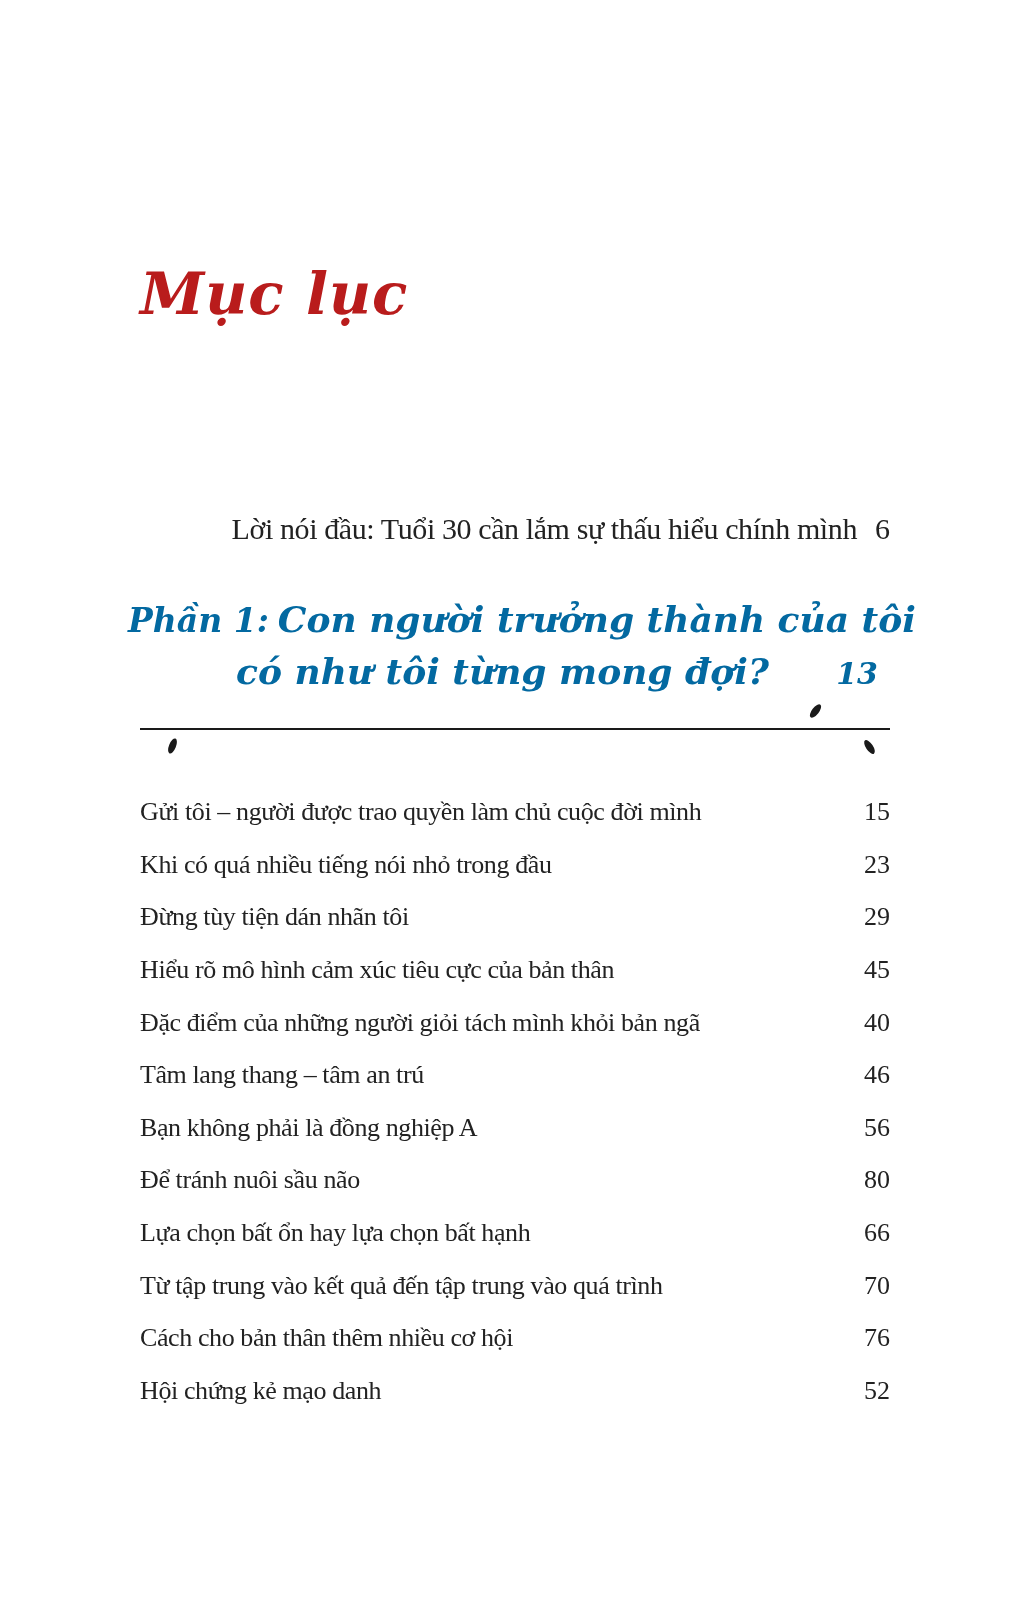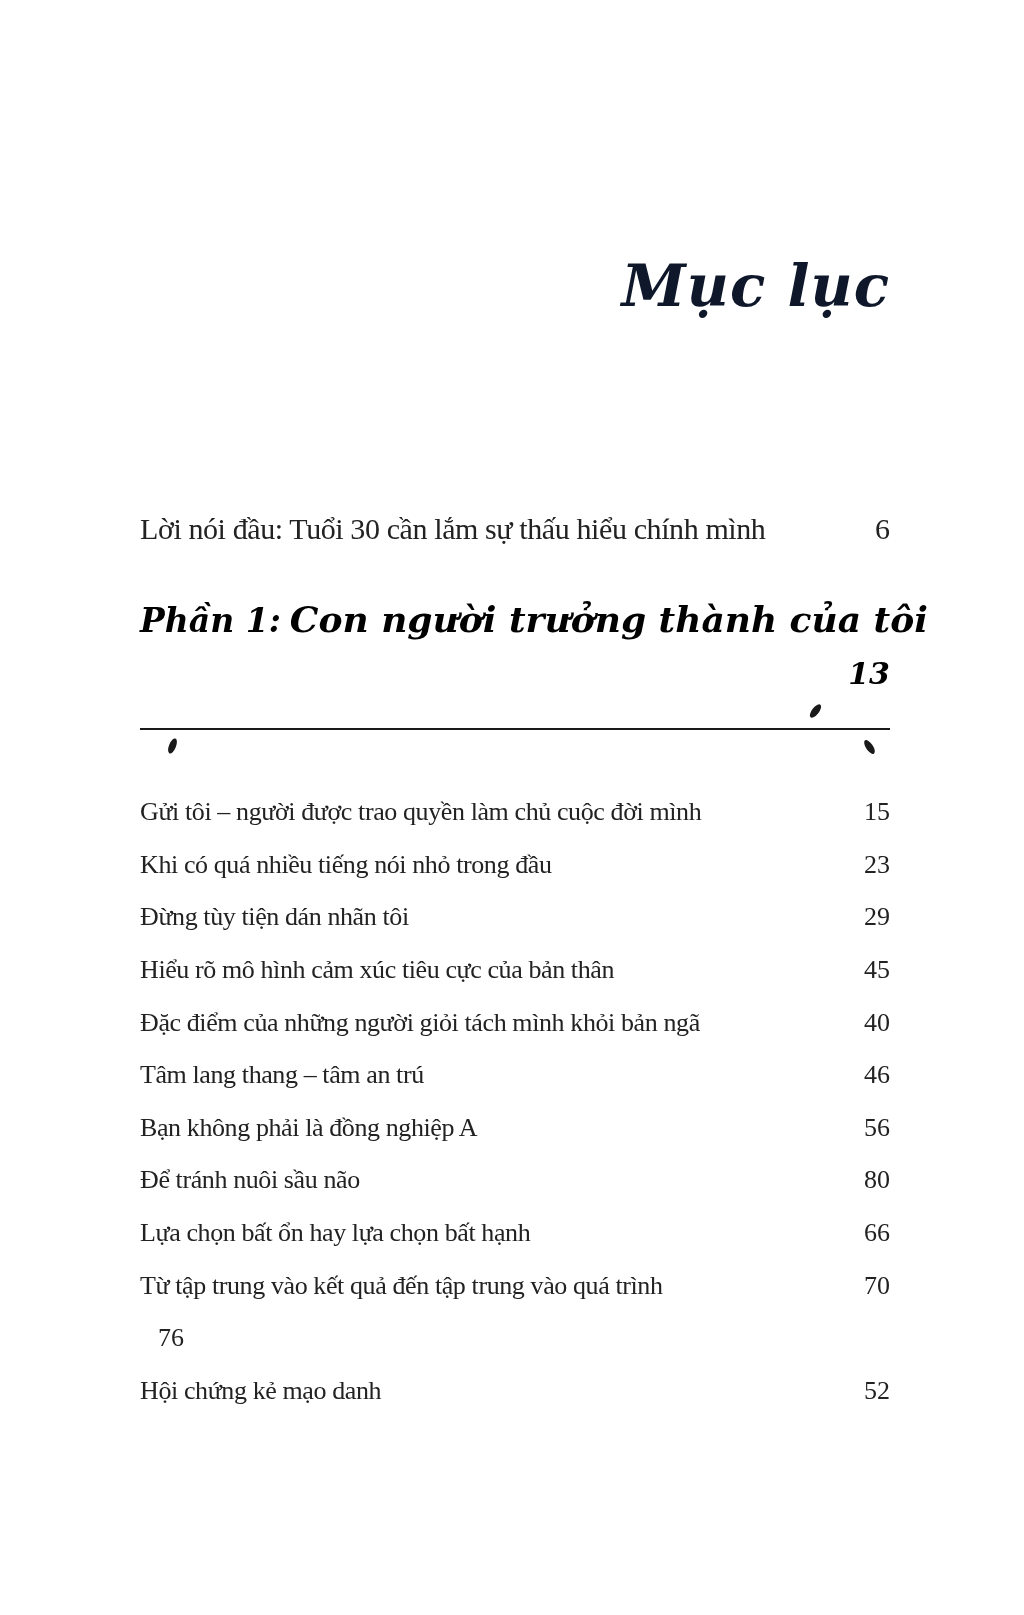--- a/index.html
+++ b/index.html
@@ -7,51 +7,51 @@
   body {
     width: 1024px;
     height: 1615px;
     position: relative;
     font-family: "Liberation Serif", "DejaVu Serif", serif;
     color: #222222;
     overflow: hidden;
   }
   .page-title {
     position: absolute;
-    top: 252px;
+    top: 260px;
     left: 140px;
     width: 750px;
-    text-align: right;
+    text-align: left;
     font-family: "DejaVu Serif", serif;
     font-style: italic;
     font-weight: 700;
     font-size: 58px;
     letter-spacing: 1px;
-    color: #0f172a;
+    color: #b91c1c;
   }
   .row {
     display: flex;
-    justify-content: space-between;
+    justify-content: flex-end;
     align-items: baseline;
   }
   .preface-row {
     position: absolute;
     top: 512px;
     left: 140px;
     width: 750px;
     font-size: 30px;
   }
   .label { white-space: nowrap; letter-spacing: -0.4px; }
   .pagenum { margin-left: 18px; }
   .section-block {
     position: absolute;
     top: 594px;
-    left: 140px;
+    left: 128px;
     width: 750px;
-    color: #000000;
+    color: #0369a1;
   }
   .script {
     font-family: "DejaVu Serif", serif;
     font-style: italic;
     font-weight: 600;
   }
   .section-line1 {
     font-size: 36px;
     line-height: 50px;
     white-space: nowrap;
@@ -111,20 +111,21 @@
 <div class="row preface-row">
   <span class="label">Lời nói đầu: Tuổi 30 cần lắm sự thấu hiểu chính mình</span>
   <span class="pagenum">6</span>
 </div>
 
 <div class="section-block">
   <div class="section-line1">
     <span class="script section-prefix">Phần 1:</span>
     <span class="script">Con người trưởng thành của tôi</span>
   </div>
+  <span class="script section-line2">có như tôi từng mong đợi?</span>
   <span class="script section-page">13</span>
 </div>
 
 <div class="divider-line"></div>
 <span class="grain grain-left-bottom"></span>
 <span class="grain grain-right-top"></span>
 <span class="grain grain-right-bottom"></span>
 
 <div class="entries" id="entries">
     <div class="entry-row">
@@ -161,19 +162,20 @@
     </div>
     <div class="entry-row">
       <span class="label">Lựa chọn bất ổn hay lựa chọn bất hạnh</span>
       <span class="pagenum">66</span>
     </div>
     <div class="entry-row">
       <span class="label">Từ tập trung vào kết quả đến tập trung vào quá trình</span>
       <span class="pagenum">70</span>
     </div>
     <div class="entry-row">
+      <span class="label">Cách cho bản thân thêm nhiều cơ hội</span>
       <span class="pagenum">76</span>
     </div>
     <div class="entry-row">
       <span class="label">Hội chứng kẻ mạo danh</span>
       <span class="pagenum">52</span>
     </div>
   </div>
 
 </body></html>

